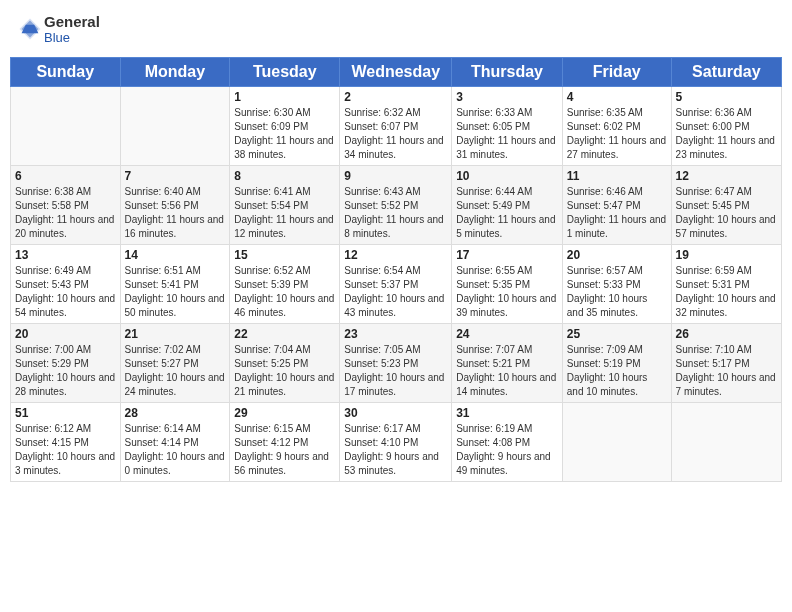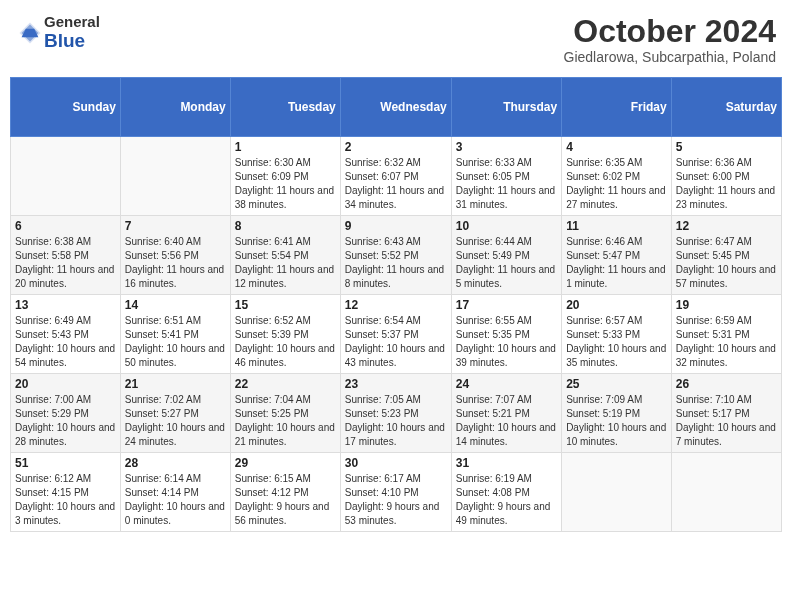--- a/index.html
+++ b/index.html
@@ -26,22 +26,22 @@
       display: flex;
       flex-direction: column;
       line-height: 1.1;
     }
     .logo-general {
       font-size: 15px;
       font-weight: bold;
       color: #333;
     }
     .logo-blue {
-      font-size: 19px;
-      font-weight: bold;
+      font-size: 13px;
+      font-weight: normal;
       color: #2255aa;
     }
     .logo-icon {
       width: 28px;
       height: 28px;
     }
     .title-block {
       text-align: right;
     }
     .month-title {
@@ -55,24 +55,24 @@
       color: #555;
     }
     .calendar {
       width: 100%;
       border-collapse: collapse;
       border: 1px solid #ccc;
     }
     .calendar th {
       background-color: #3a6bc4;
       color: #fff;
-      font-size: 12px;
-      font-weight: bold;
-      padding: 22px 4px;
-      text-align: right;
+      font-size: 16px;
+      font-weight: bold;
+      padding: 5px 4px;
+      text-align: center;
       border: 1px solid #5585d4;
     }
     .calendar td {
       vertical-align: top;
       border: 1px solid #ddd;
       padding: 3px 4px;
       font-size: 10px;
       color: #333;
       width: 113px;
       min-height: 80px;
@@ -106,24 +106,20 @@
   <div class="logo">
     <svg class="logo-icon" viewBox="0 0 40 40" xmlns="http://www.w3.org/2000/svg">
       <polygon points="20,5 35,20 20,35 5,20" fill="#3a6bc4" opacity="0.2"></polygon>
       <polygon points="20,8 32,20 20,32 8,20" fill="#3a6bc4" opacity="0.5"></polygon>
       <polygon points="14,14 26,14 32,26 8,26" fill="#3a6bc4"></polygon>
     </svg>
     <div class="logo-text">
       <span class="logo-general">General</span>
       <span class="logo-blue">Blue</span>
     </div>
-  </div>
-  <div class="title-block">
-    <div class="month-title">October 2024</div>
-    <div class="subtitle">Giedlarowa, Subcarpathia, Poland</div>
   </div>
 </div>
 
 <table class="calendar">
   <thead>
     <tr>
       <th>Sunday</th>
       <th>Monday</th>
       <th>Tuesday</th>
       <th>Wednesday</th>

